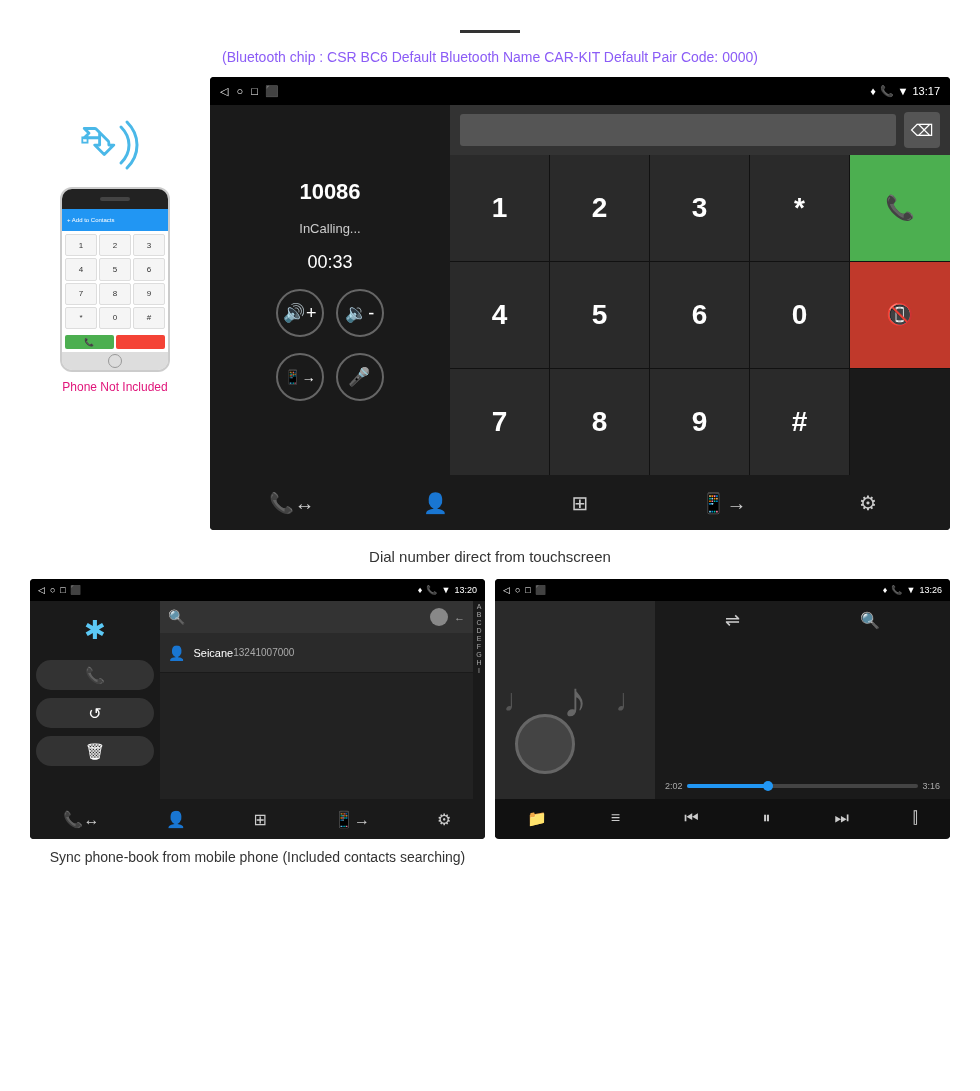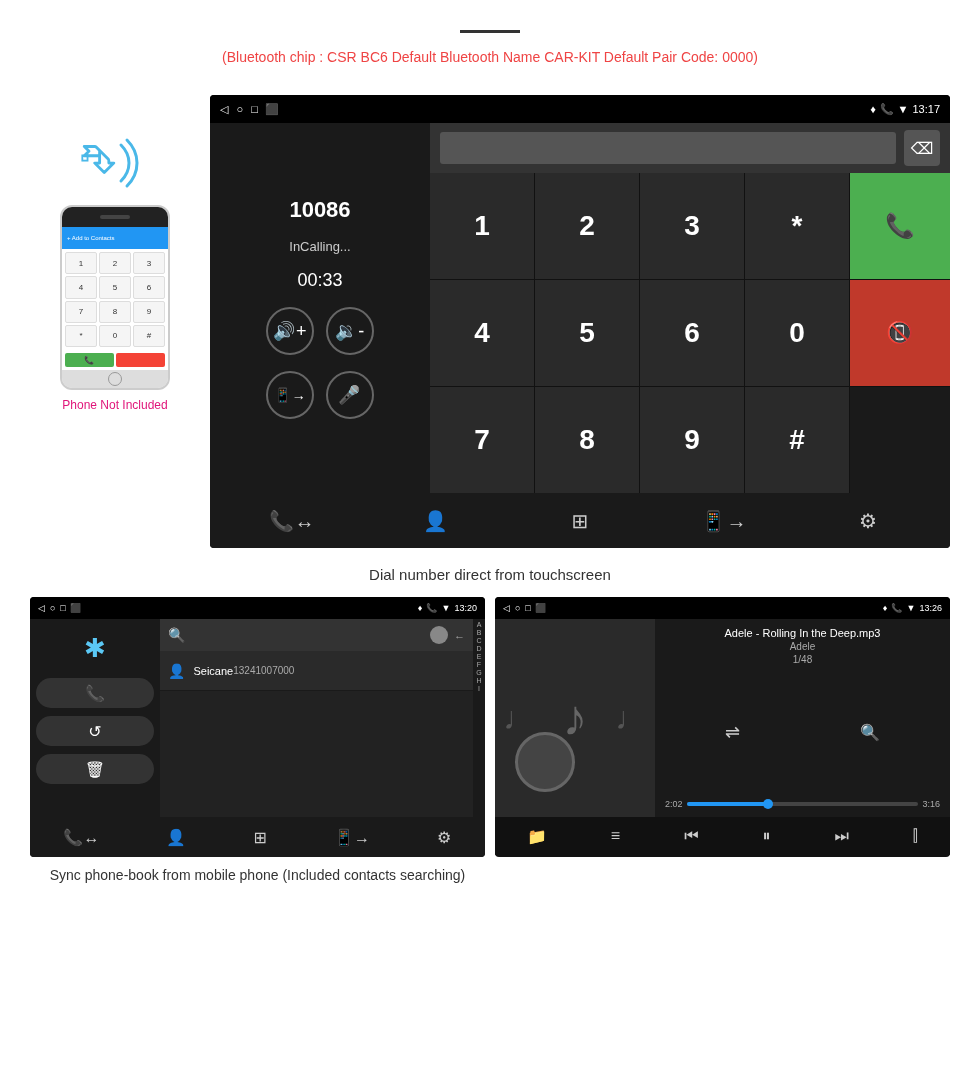--- a/index.html
+++ b/index.html
@@ -29,22 +29,22 @@
       margin: 0 auto 16px;
     }
     .page-description {
       font-size: 15px;
       color: #333;
       line-height: 1.6;
       margin-bottom: 8px;
     }
     .bluetooth-specs {
       font-size: 14px;
-      color: #ef4444;
-      margin-bottom: 20px;
+      color: #8b5cf6;
+      margin-bottom: 2px;
     }
 
     
     .main-screenshot-section {
       display: flex;
       align-items: flex-start;
       padding: 0 30px;
       gap: 10px;
       margin-bottom: 10px;
     }
@@ -183,21 +183,21 @@
       font-size: 11px;
     }
     .status-left { display: flex; gap: 8px; }
     .status-right { display: flex; align-items: center; gap: 4px; }
 
     .car-dialer {
       display: flex;
       height: 370px;
     }
     .dialer-left {
-      width: 220px;
+      width: 240px;
       background: #1a1a1a;
       display: flex;
       flex-direction: column;
       align-items: center;
       justify-content: center;
       padding: 20px;
       gap: 16px;
     }
     .dialer-number {
       color: #fff;
@@ -743,25 +743,20 @@
       <div class="music-body">
 
         <div class="music-album-art">
           <span class="music-note-small-left">♩</span>
           <span class="music-note-big">♪</span>
           <span class="music-note-small-right">♩</span>
           <div class="music-disc"></div>
         </div>
 
         <div class="music-main">
-          <div class="music-track-info">
-            <div class="music-track-name">Adele - Rolling In the Deep.mp3</div>
-            <div class="music-artist">Adele</div>
-            <div class="music-count">1/48</div>
-          </div>
           <div class="music-controls-row">
             <span class="music-ctrl-icon">⇌</span>
             <span class="music-search-icon">🔍</span>
           </div>
           <div class="music-progress">
             <span class="music-time">2:02</span>
             <div class="music-bar">
               <div class="music-bar-fill"></div>
               <div class="music-bar-dot"></div>
             </div>

